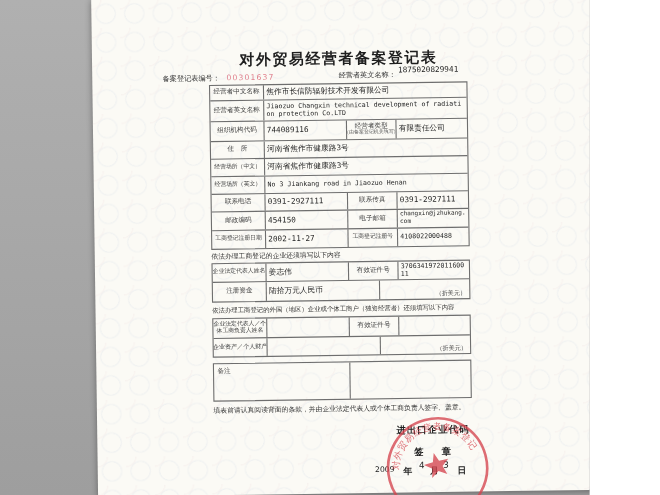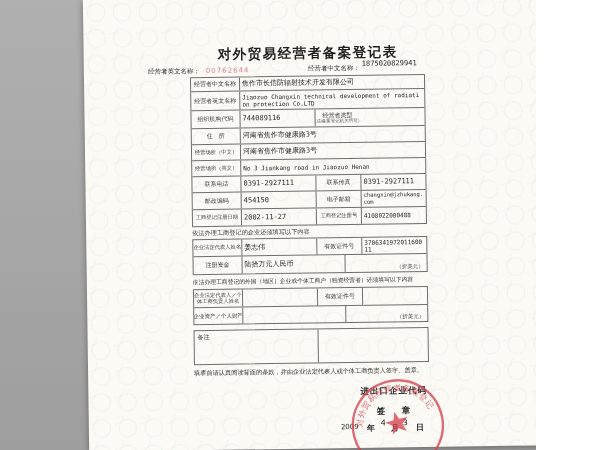--- a/index.html
+++ b/index.html
@@ -50,41 +50,42 @@
                  font-size:6px;color:#3d3d3d;}
 </style>
 </head>
 <body>
 
 <div class="scan">
   <div class="paper">
 
     <div class="title">对外贸易经营者备案登记表</div>
 
-    <span class="fld" style="left:64px;top:69px;">经营者英文名称：</span>
-    <span class="fld serialval" style="left:122px;top:69px;">00762644</span>
-    <span class="fld" style="left:224px;top:68px;">经营者中文名称：</span>
+    <span class="fld" style="left:64px;top:69px;">备案登记表编号：</span>
+    <span class="fld serialval" style="left:122px;top:69px;">00301637</span>
+    <span class="fld" style="left:224px;top:68px;">经营者英文名称：</span>
     <span class="fld codeval" style="left:278px;top:64px;">1875020829941</span>
 
     <div class="seg" style="top:79px;">
       <div class="row" style="height:13px;">
         <div class="cell lab w1">经营者中文名称</div>
         <div class="cell val w4">焦作市长信防辐射技术开发有限公司</div>
       </div>
       <div class="row" style="height:18px;">
         <div class="cell lab w1">经营者英文名称</div>
         <div class="cell val val-sm w4">Jiaozuo Changxin technical development of radiation protection Co.LTD</div>
       </div>
       <div class="row" style="height:17px;">
         <div class="cell lab w1">组织机构代码</div>
         <div class="cell val w2">744089116</div>
         <div class="cell lab w3" style="flex-direction:column;justify-content:center;">
           <span>经营者类型</span>
           <span class="typenote">（由备案登记机关填写）</span>
         </div>
+        <div class="cell val w4">有限责任公司</div>
       </div>
       <div class="row" style="height:15px;">
         <div class="cell lab w1">住　所</div>
         <div class="cell val w4">河南省焦作市健康路3号</div>
       </div>
       <div class="row" style="height:15px;">
         <div class="cell lab w1" style="font-size:5.3px;">经营场所（中文）</div>
         <div class="cell val w4">河南省焦作市健康路3号</div>
       </div>
       <div class="row" style="height:15px;">

